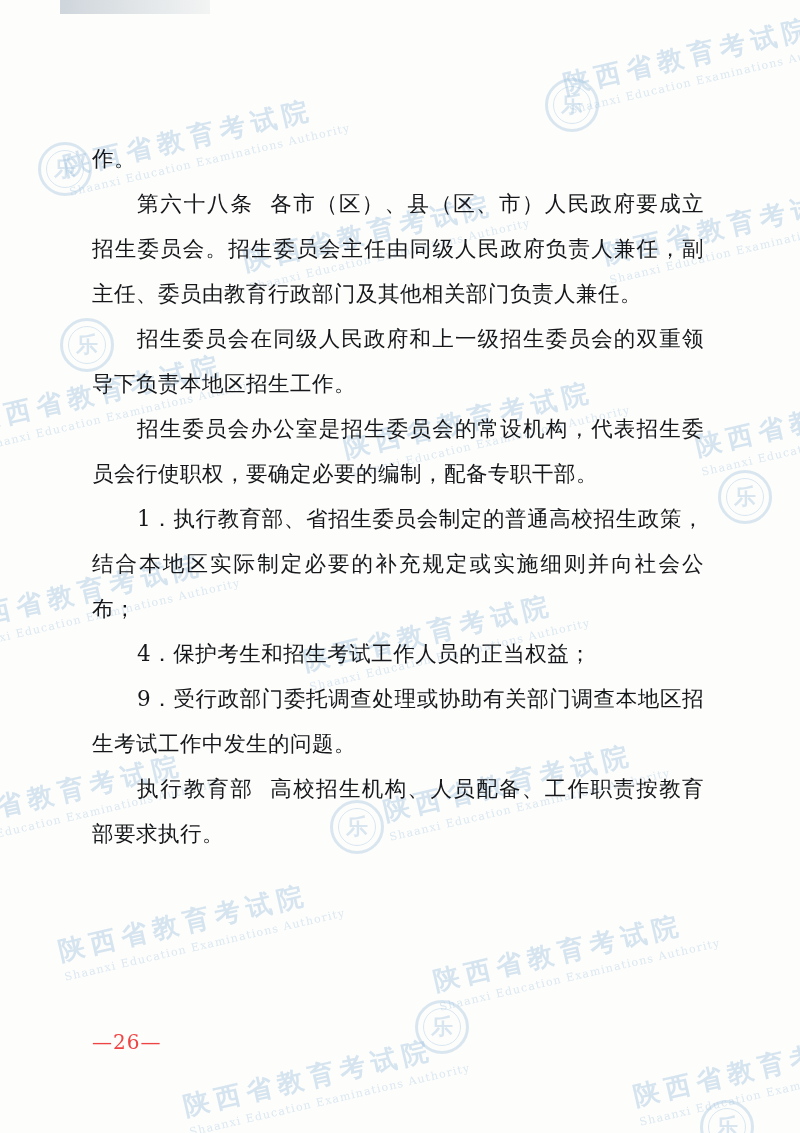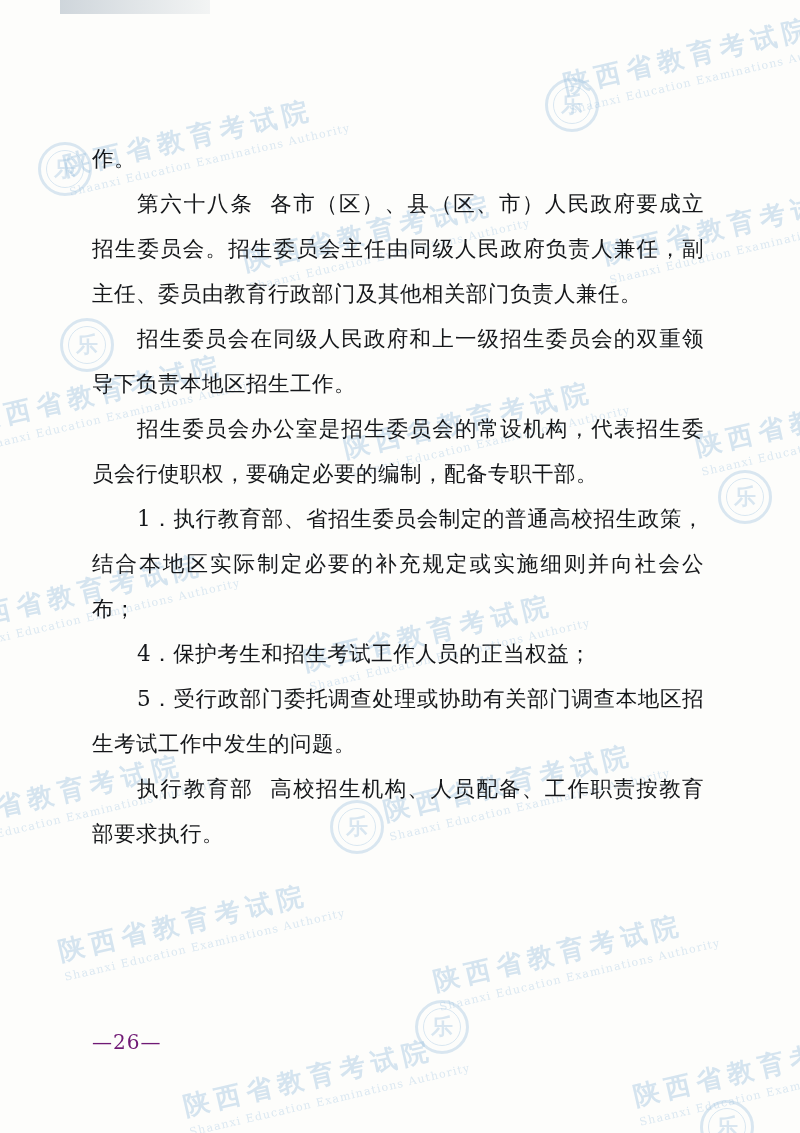--- a/index.html
+++ b/index.html
@@ -95,21 +95,21 @@
   .para.indent { text-indent: 45px; }
   .art-label {
     font-weight: 400;
     letter-spacing: 1px;
   }
   .pagenum {
     position: absolute;
     left: 92px;
     top: 1030px;
     font-size: 20px;
-    color: #701a75;
+    color: #ef4444;
     letter-spacing: 1px;
   }
   .topbar-smudge {
     position: absolute;
     left: 60px;
     top: 0px;
     width: 150px;
     height: 14px;
     background: linear-gradient(90deg, rgba(120,140,160,.35), rgba(120,140,160,.08));
     z-index: 2;
@@ -205,21 +205,21 @@
 
       <p class="para indent"><span>招生委员会办公室是招生委员会的常设机构，代表招生委员会行使职权，要确定必要的编制，配备专职干部。</span></p>
 
 
       <p class="para indent"><span>1．执行教育部、省招生委员会制定的普通高校招生政策，结合本地区实际制定必要的补充规定或实施细则并向社会公布；</span></p>
 
 
 
       <p class="para indent"><span>4．保护考生和招生考试工作人员的正当权益；</span></p>
 
-      <p class="para indent"><span>5．受行政部门委托调查处理或协助有关部门调查本地区招生考试工作中发生的问题。</span></p>
+      <p class="para indent"><span>9．受行政部门委托调查处理或协助有关部门调查本地区招生考试工作中发生的问题。</span></p>
 
 
       <p class="para indent"><span class="art-label">执行教育部</span>&nbsp;&nbsp;<span>高校招生机构、人员配备、工作职责按教育部要求执行。</span></p>
 
     </div>
 
     <div class="pagenum">—26—</div>
   </div>
 
 </div>

